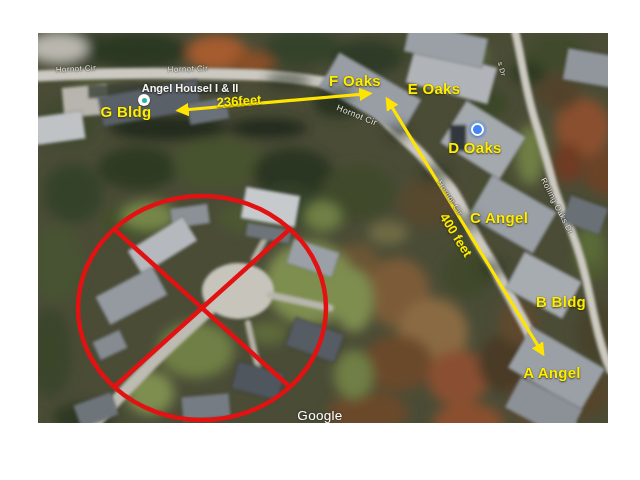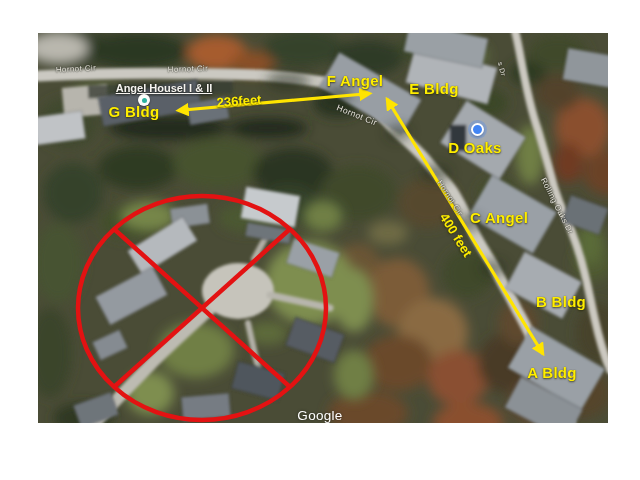--- a/index.html
+++ b/index.html
@@ -230,33 +230,33 @@
       <line x1="140" y1="77.5" x2="332" y2="60.5" stroke="#ffe400" stroke-width="3.2" marker-start="url(#ah)" marker-end="url(#ah)"></line>
       <line x1="349" y1="66" x2="505" y2="321" stroke="#ffe400" stroke-width="3.2" marker-start="url(#ah)" marker-end="url(#ah)"></line>
     </svg>
 
     <div class="lbl road ctr" style="left:38px;top:36px;transform:translate(-50%,-50%) rotate(-3deg);">Hornot Cir</div>
     <div class="lbl road ctr" style="left:150px;top:36px;transform:translate(-50%,-50%) rotate(-2deg);">Hornot Cir</div>
     <div class="lbl road ctr" style="left:319px;top:82px;transform:translate(-50%,-50%) rotate(22deg);font-size:8.5px;">Hornot Cir</div>
     <div class="lbl road ctr" style="left:412px;top:165px;transform:translate(-50%,-50%) rotate(57deg);">Hornot Cir</div>
     <div class="lbl road ctr" style="left:519px;top:173px;transform:translate(-50%,-50%) rotate(63deg);">Rolling Oaks Dr</div>
     <div class="lbl road ctr" style="left:464px;top:36px;transform:translate(-50%,-50%) rotate(76deg);font-size:7px;">s Dr</div>
-    <div class="lbl place ctr" style="left:126px;top:55px;text-decoration:underline;">Angel Housel I &amp; II</div>
+    <div class="lbl place ctr" style="left:152px;top:55px;">Angel Housel I &amp; II</div>
 
     <div class="g-marker" style="left:100px;top:61px;">
       <div class="dot"></div>
     </div>
     <div class="blue-dot" style="left:433px;top:90px;"></div>
 
-    <div class="lbl bldg ctr" style="left:96px;top:78px;">G Bldg</div>
-    <div class="lbl bldg ctr" style="left:317px;top:47px;">F Angel</div>
-    <div class="lbl bldg ctr" style="left:396px;top:55px;">E Bldg</div>
+    <div class="lbl bldg ctr" style="left:88px;top:78px;">G Bldg</div>
+    <div class="lbl bldg ctr" style="left:317px;top:47px;">F Oaks</div>
+    <div class="lbl bldg ctr" style="left:396px;top:55px;">E Oaks</div>
     <div class="lbl bldg ctr" style="left:437px;top:114px;">D Oaks</div>
     <div class="lbl bldg ctr" style="left:461px;top:184px;">C Angel</div>
     <div class="lbl bldg ctr" style="left:499px;top:268px;padding-left:48px;">B Bldg</div>
-    <div class="lbl bldg ctr" style="left:514px;top:339px;">A Bldg</div>
+    <div class="lbl bldg ctr" style="left:514px;top:339px;">A Angel</div>
 
     <div class="lbl dist ctr" style="left:201px;top:68px;transform:translate(-50%,-50%) rotate(-4deg);">236feet</div>
     <div class="lbl dist ctr" style="left:418px;top:202px;transform:translate(-50%,-50%) rotate(58deg);">400 feet</div>
 
     <div class="lbl wm ctr" style="left:282px;top:382px;">Google</div>
   </div>
 </div>
 
 </body></html>

